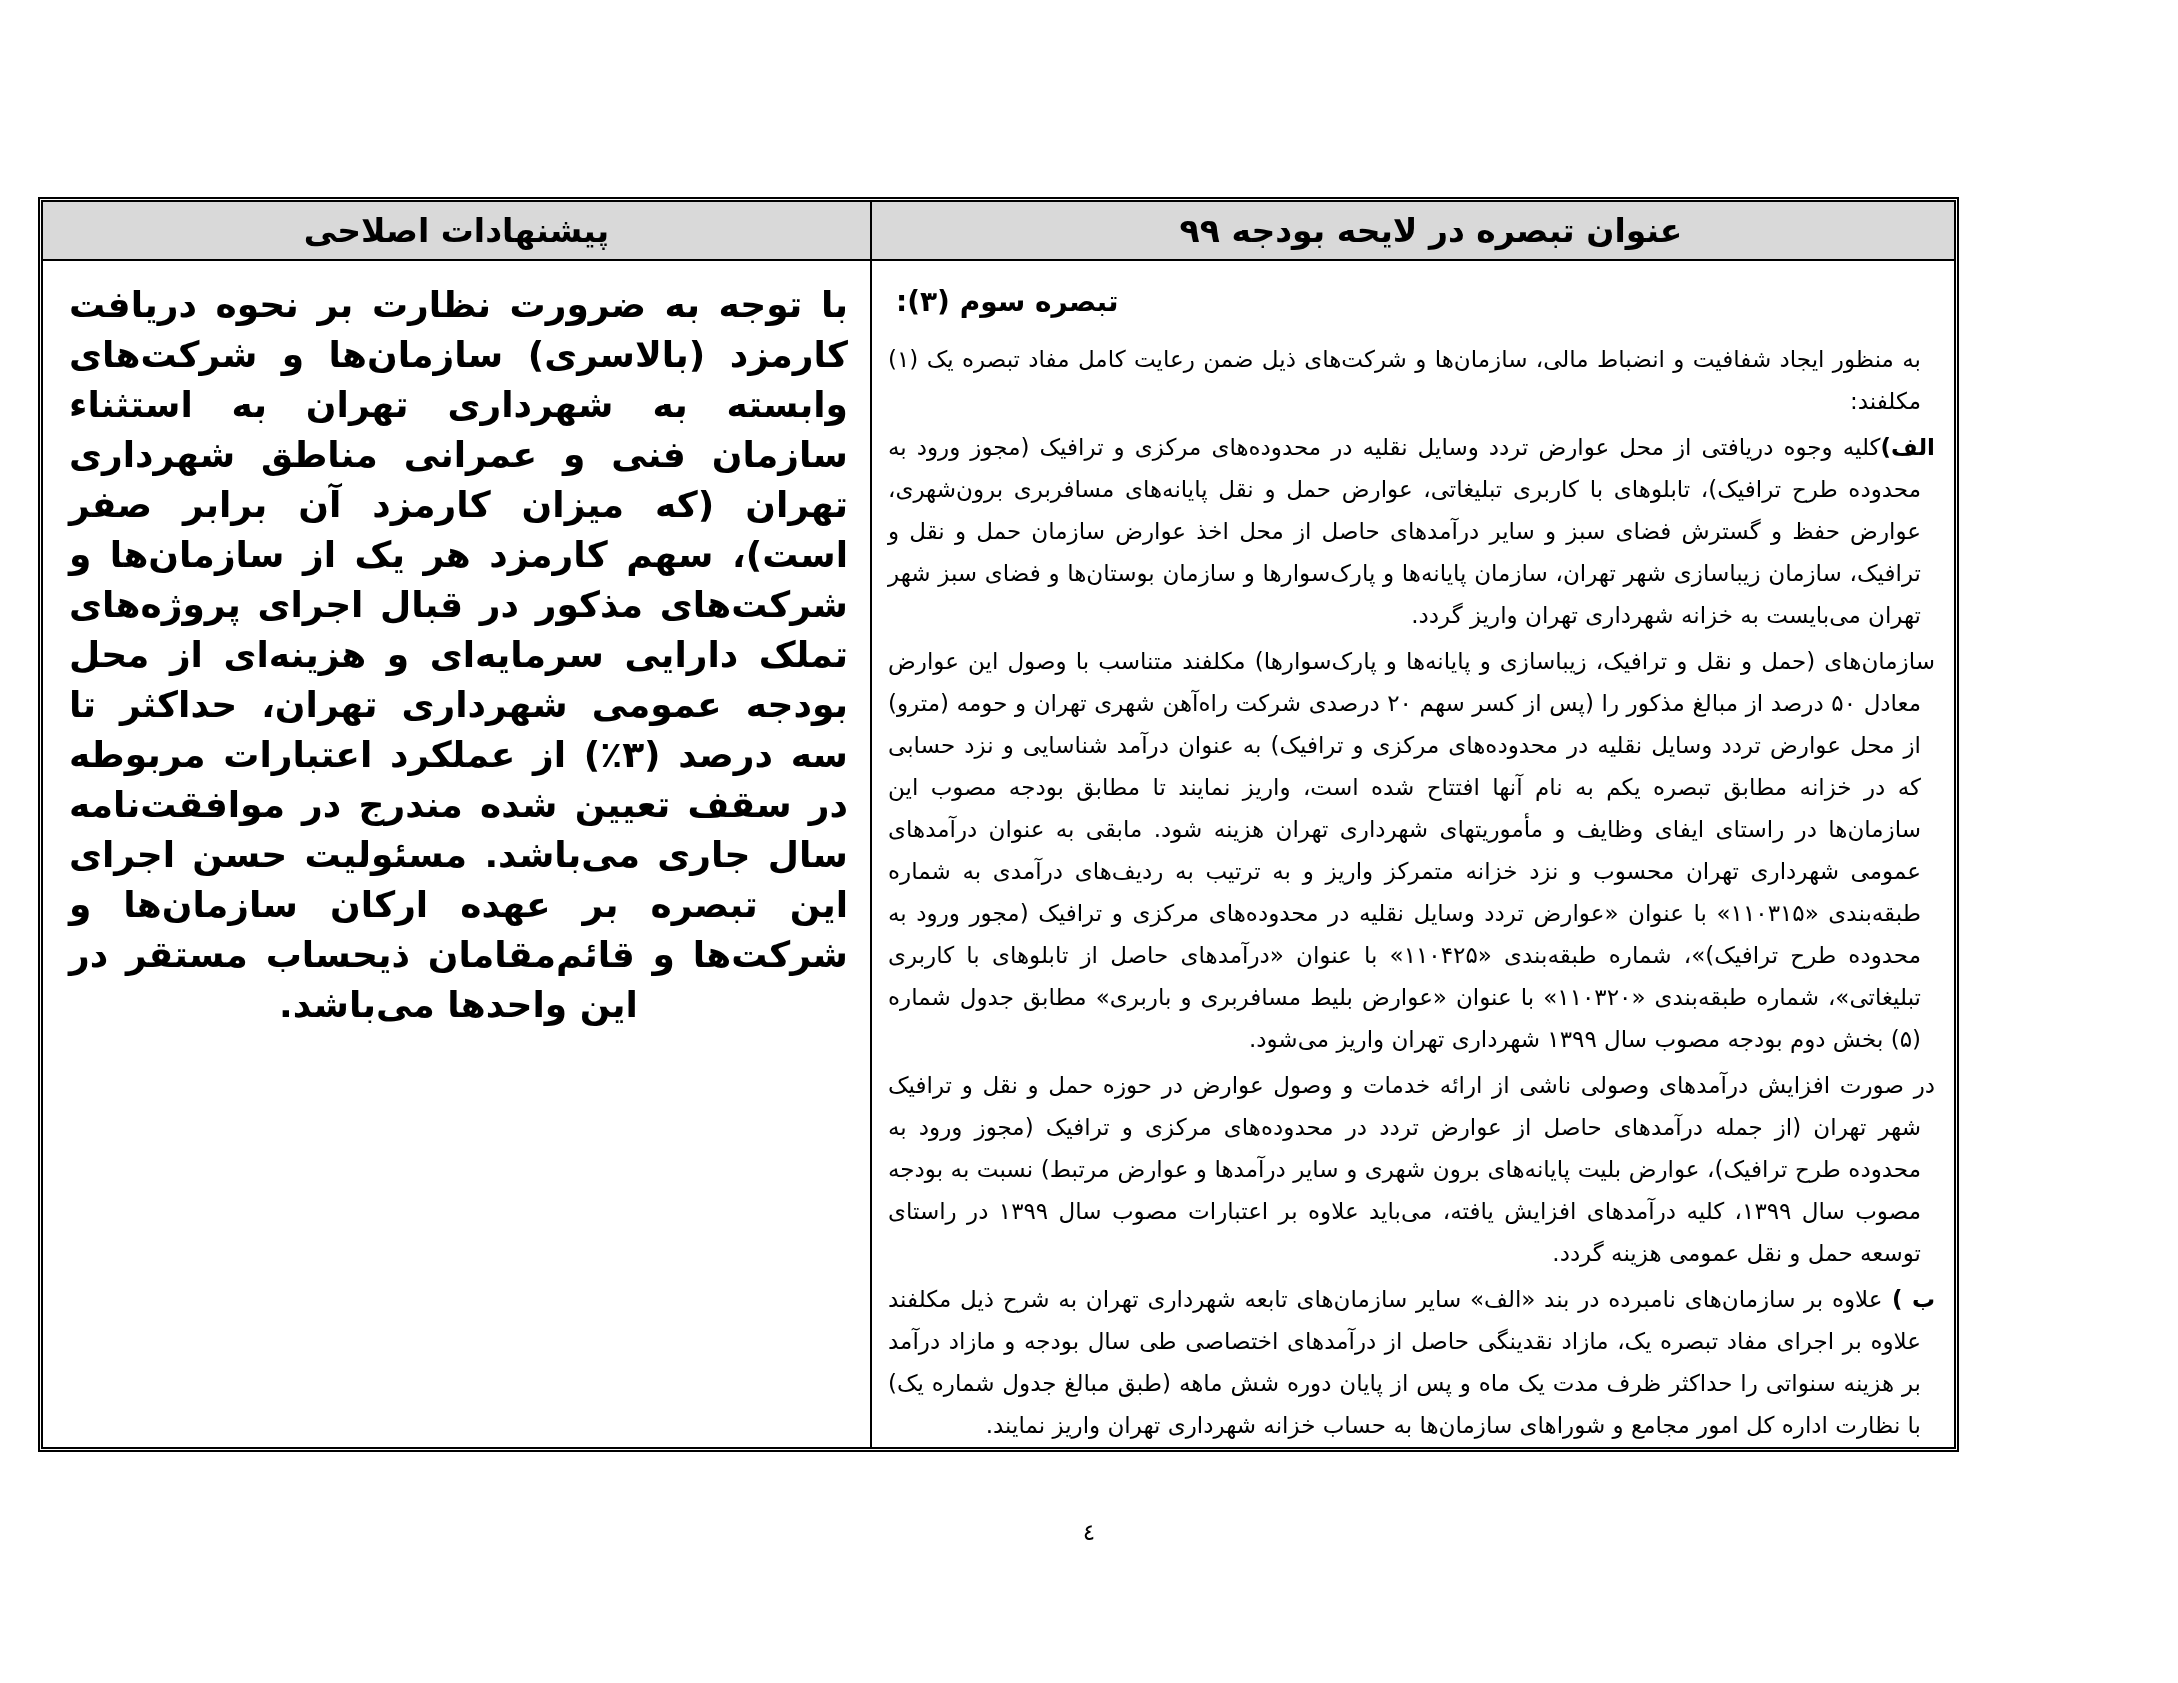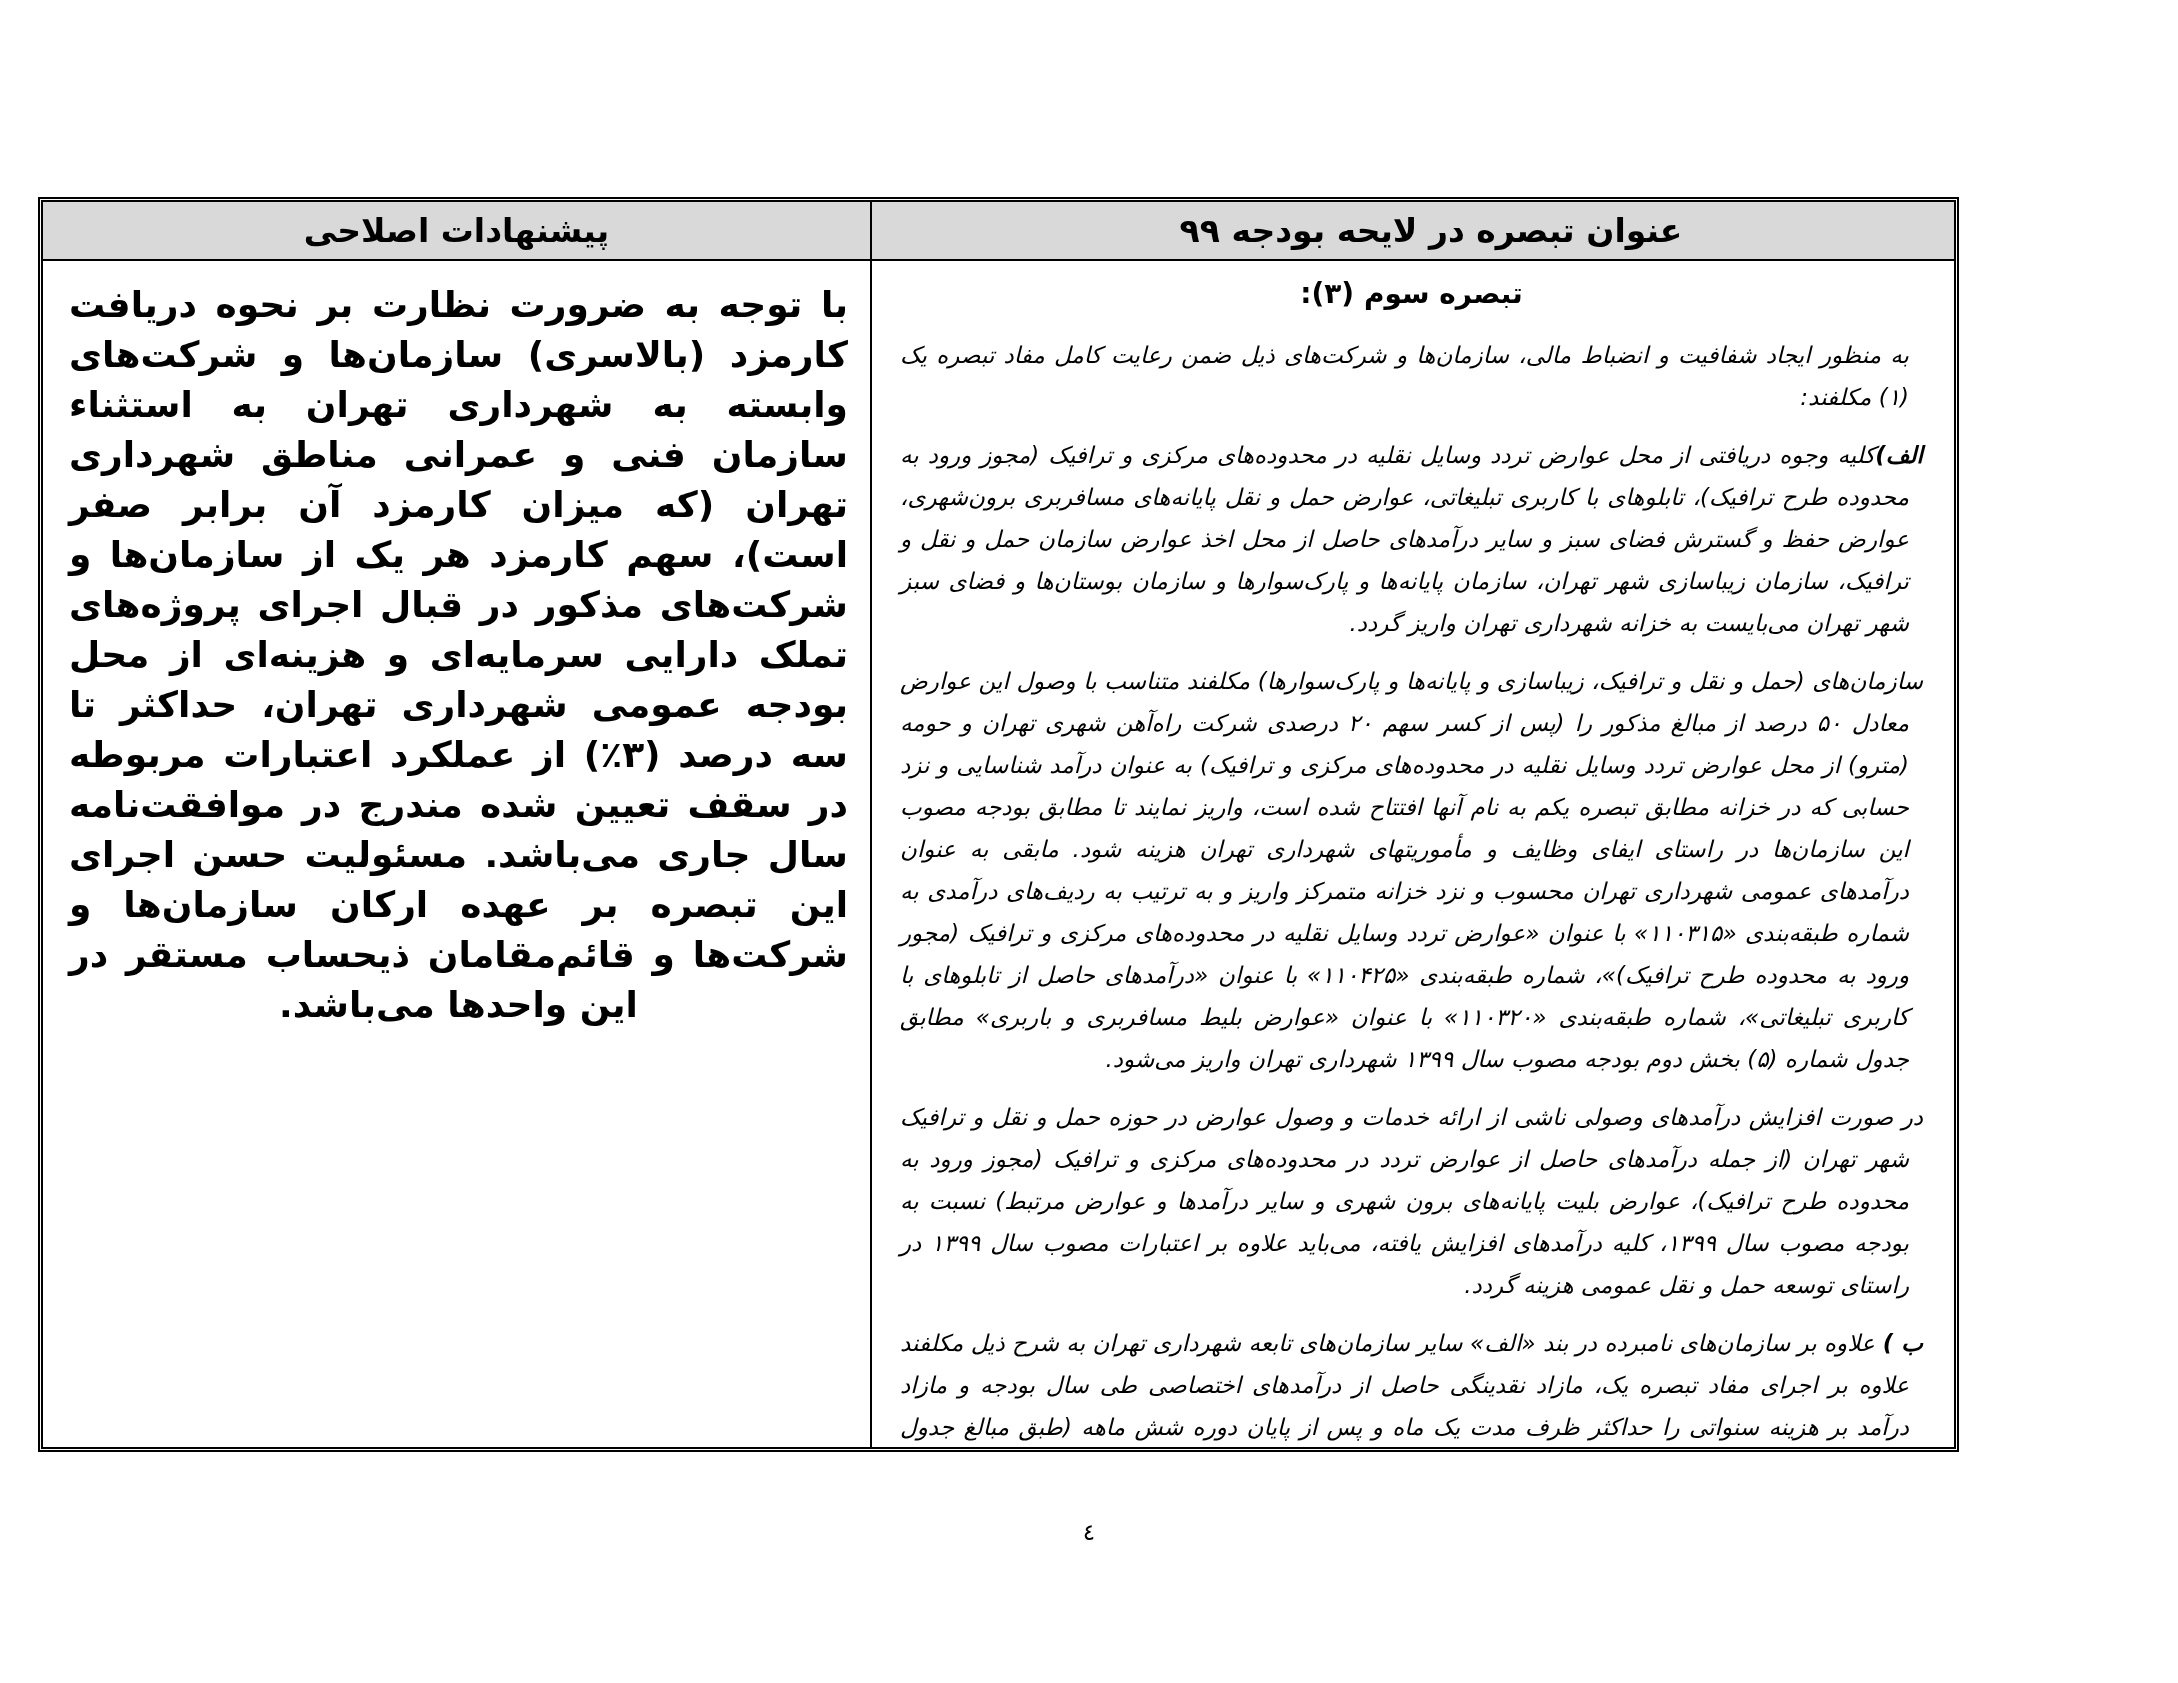--- a/index.html
+++ b/index.html
@@ -45,27 +45,27 @@
   .cell-original {
     width: 1084px;
     border-left: 2px solid #000;
     padding: 5px 15px 0 12px;
     direction: rtl;
     font-size: 23px;
     line-height: 42px;
     text-align: justify;
   }
   .note-heading {
-    margin: 4px;
+    margin: 12px;
     font-weight: bold;
     font-size: 28px;
     line-height: 48px;
-    text-align: center;
+    text-align: left;
   }
-  .para { margin: 16px; text-align: justify; text-align-last: right; font-style: italic; }
+  .para { margin: 4px; text-align: justify; text-align-last: right; }
   .para.indent { padding-right: 14px; }
   .para.hang   { padding-right: 14px; text-indent: -14px; }
   .lead { font-weight: bold; }
 
   
   .cell-amendment {
     flex: 1;
     padding: 5px 22px 0 26px;
     direction: rtl;
   }

